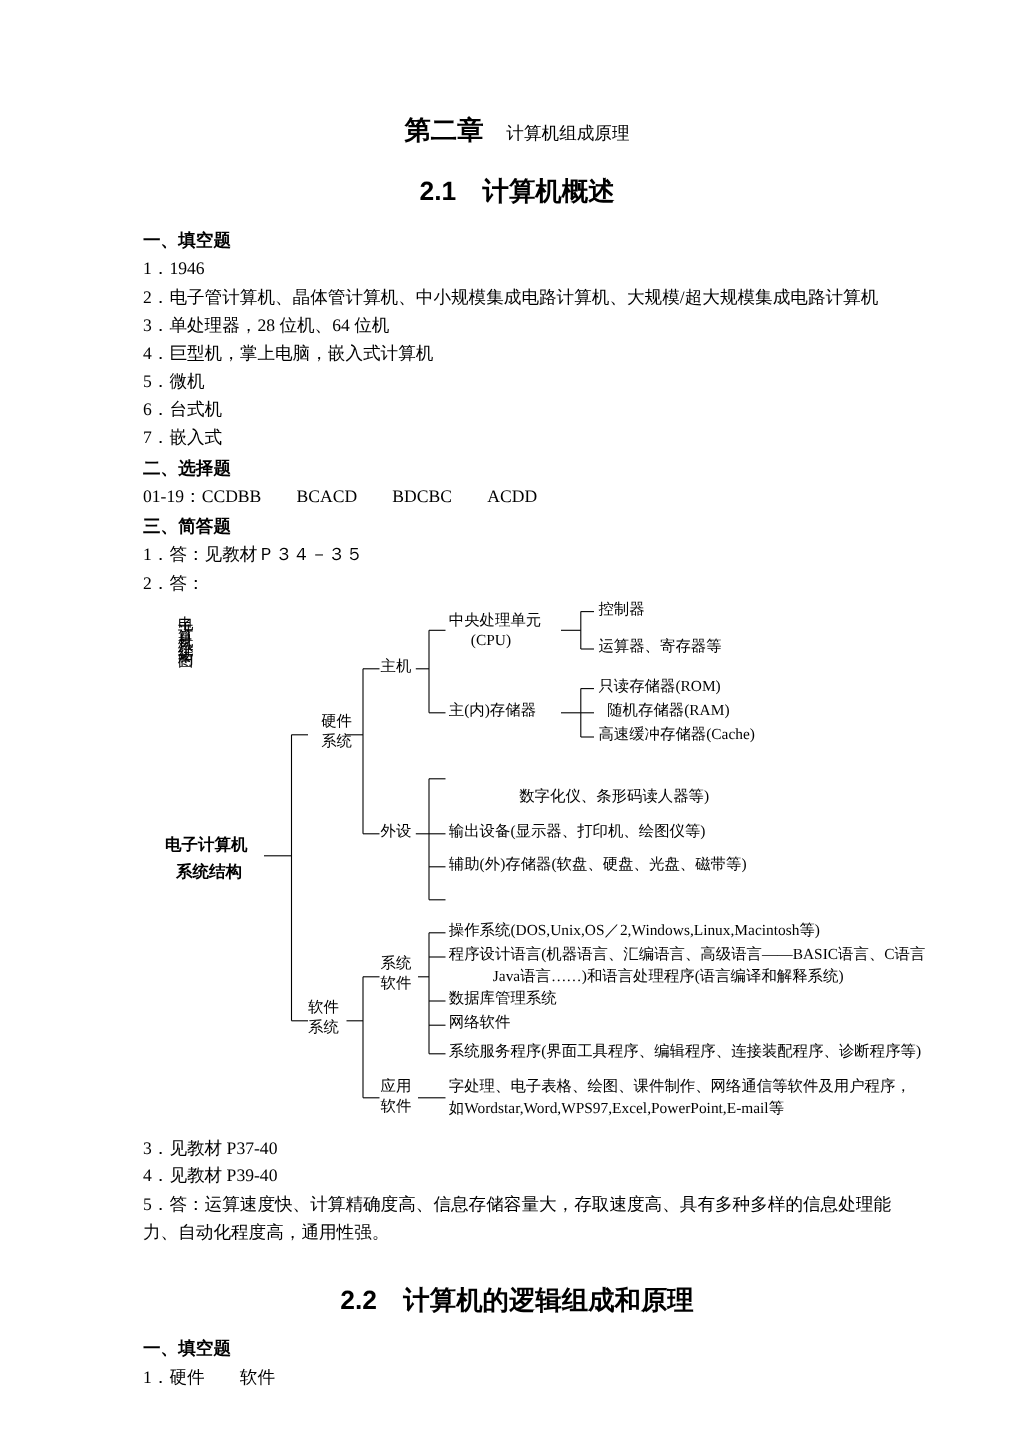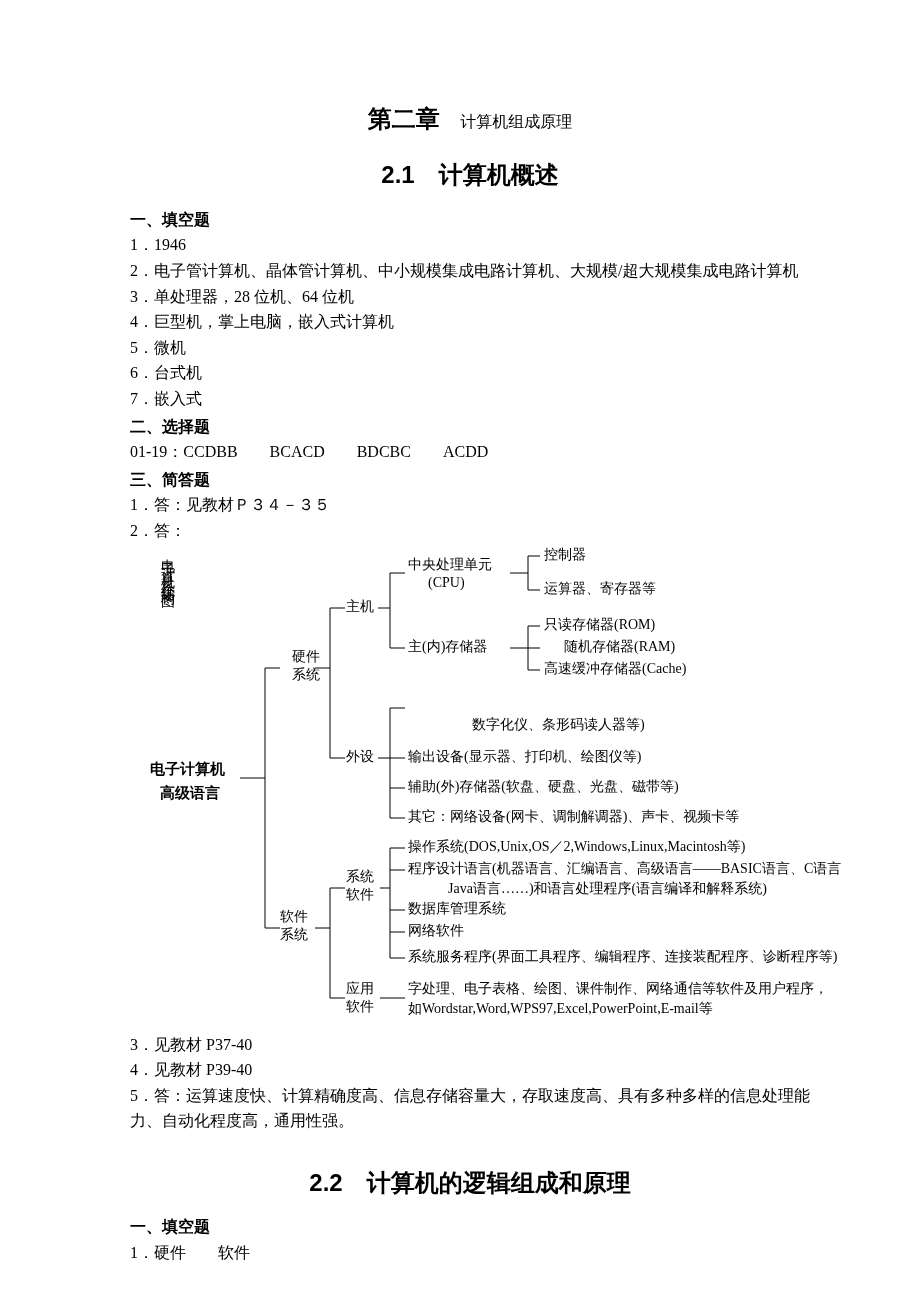--- a/index.html
+++ b/index.html
@@ -144,44 +144,43 @@
       <path d="M230 362 h15"></path>
       <path d="M230 384 h15"></path>
       <path d="M230 410 h15"></path>
 
       <path d="M220 450 h25"></path>
     </g>
   </svg>
 
   <div class="vlabel" style="left:0;top:0;">电子计算机系统结构图</div>
   <div class="hlabel2" style="left:-10px;top:210px;">电子计算机</div>
-  <div class="hlabel2" style="left:0px;top:234px;">高级语言</div>
+  <div class="hlabel2" style="left:0px;top:234px;">系统结构</div>
 
   <div style="left:132px;top:100px;white-space:pre;text-align:center;">硬件
 系统</div>
   <div style="left:120px;top:360px;white-space:pre;text-align:center;">软件
 系统</div>
 
   <div style="left:186px;top:50px;">主机</div>
   <div style="left:186px;top:200px;">外设</div>
 
   <div style="left:248px;top:8px;">中央处理单元</div>
   <div style="left:268px;top:26px;">(CPU)</div>
   <div style="left:248px;top:90px;">主(内)存储器</div>
 
   <div style="left:384px;top:-2px;">控制器</div>
   <div style="left:384px;top:32px;">运算器、寄存器等</div>
   <div style="left:384px;top:68px;">只读存储器(ROM)</div>
-  <div style="left:404px;top:90px;">随机存储器(RAM)</div>
+  <div style="left:392px;top:90px;">随机存储器(RAM)</div>
   <div style="left:384px;top:112px;">高速缓冲存储器(Cache)</div>
 
   <div style="left:312px;top:168px;">数字化仪、条形码读人器等)</div>
   <div style="left:248px;top:200px;">输出设备(显示器、打印机、绘图仪等)</div>
   <div style="left:248px;top:230px;">辅助(外)存储器(软盘、硬盘、光盘、磁带等)</div>
-  <div style="left:248px;top:260px;">其它：网络设备(网卡、调制解调器)、声卡、视频卡等</div>
 
   <div style="left:186px;top:320px;white-space:pre;text-align:center;">系统
 软件</div>
   <div style="left:186px;top:432px;white-space:pre;text-align:center;">应用
 软件</div>
 
   <div style="left:248px;top:290px;">操作系统(DOS,Unix,OS／2,Windows,Linux,Macintosh等)</div>
   <div style="left:248px;top:312px;">程序设计语言(机器语言、汇编语言、高级语言——BASIC语言、C语言</div>
   <div style="left:288px;top:332px;">Java语言……)和语言处理程序(语言编译和解释系统)</div>
   <div style="left:248px;top:352px;">数据库管理系统</div>

